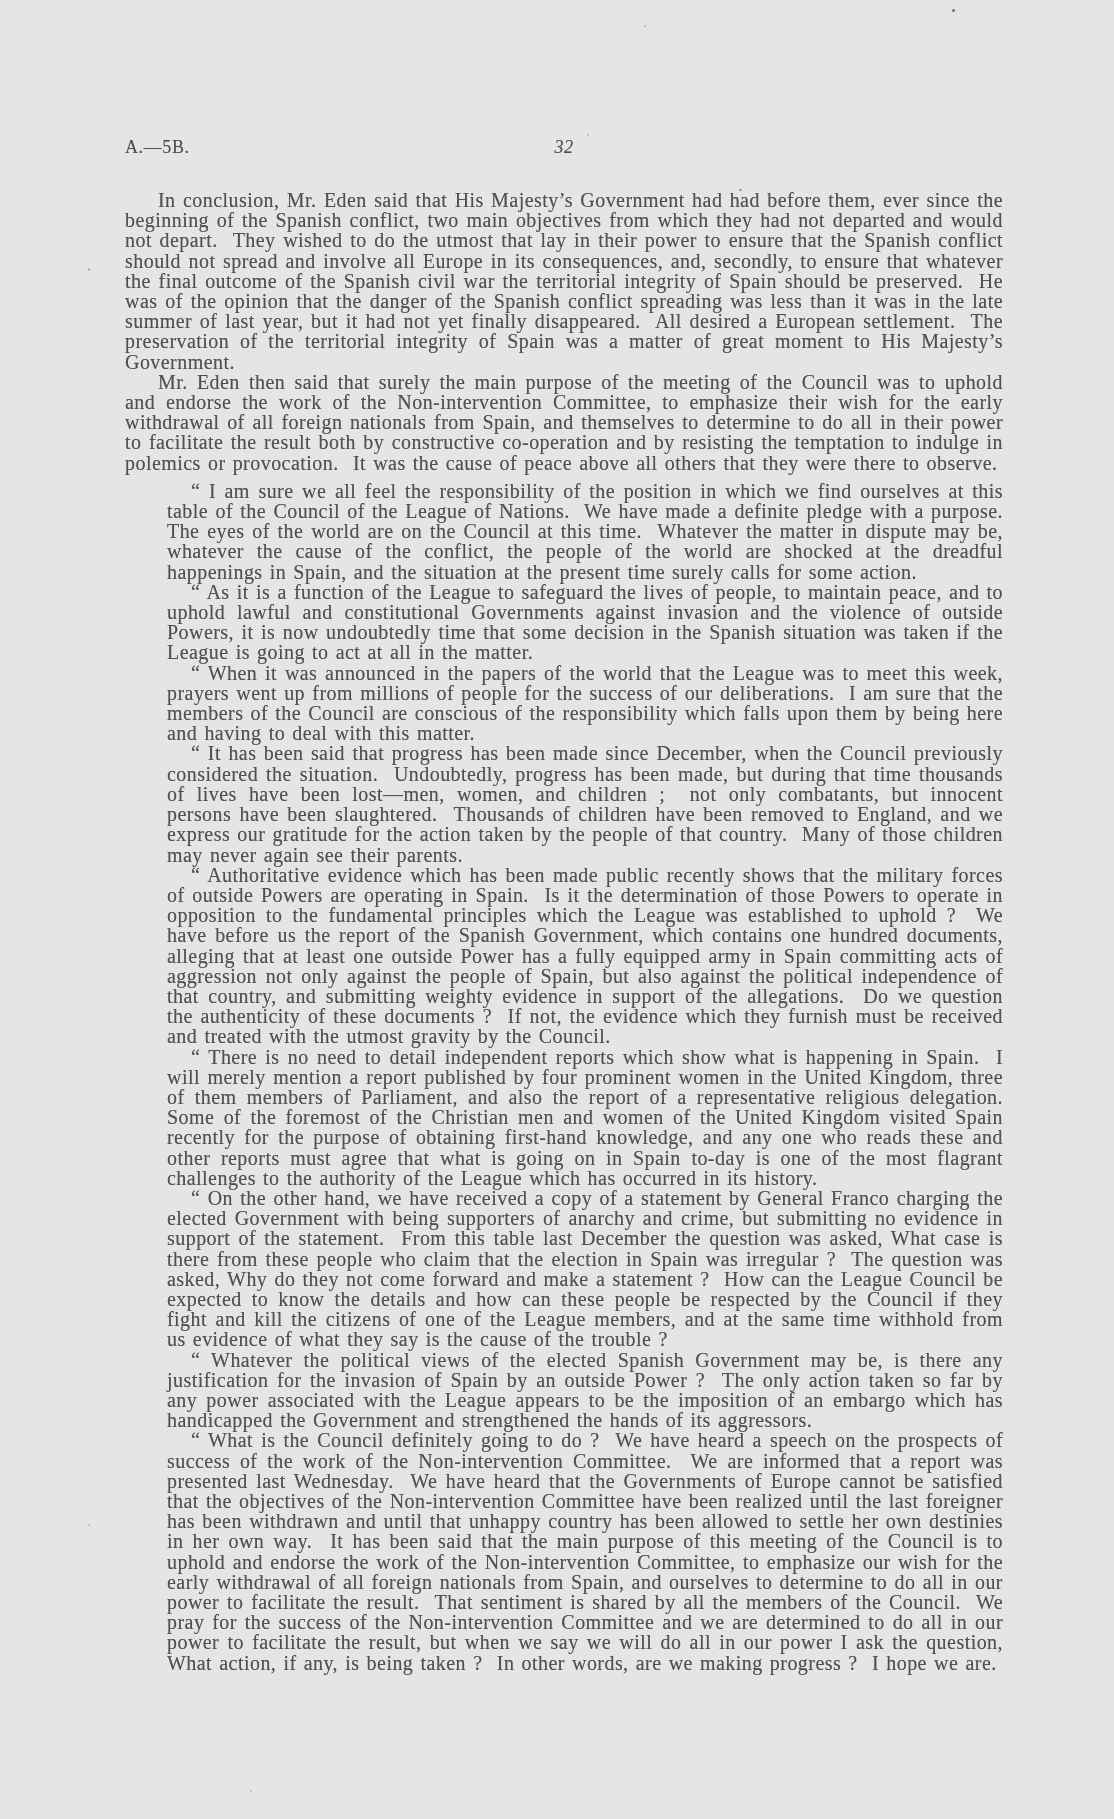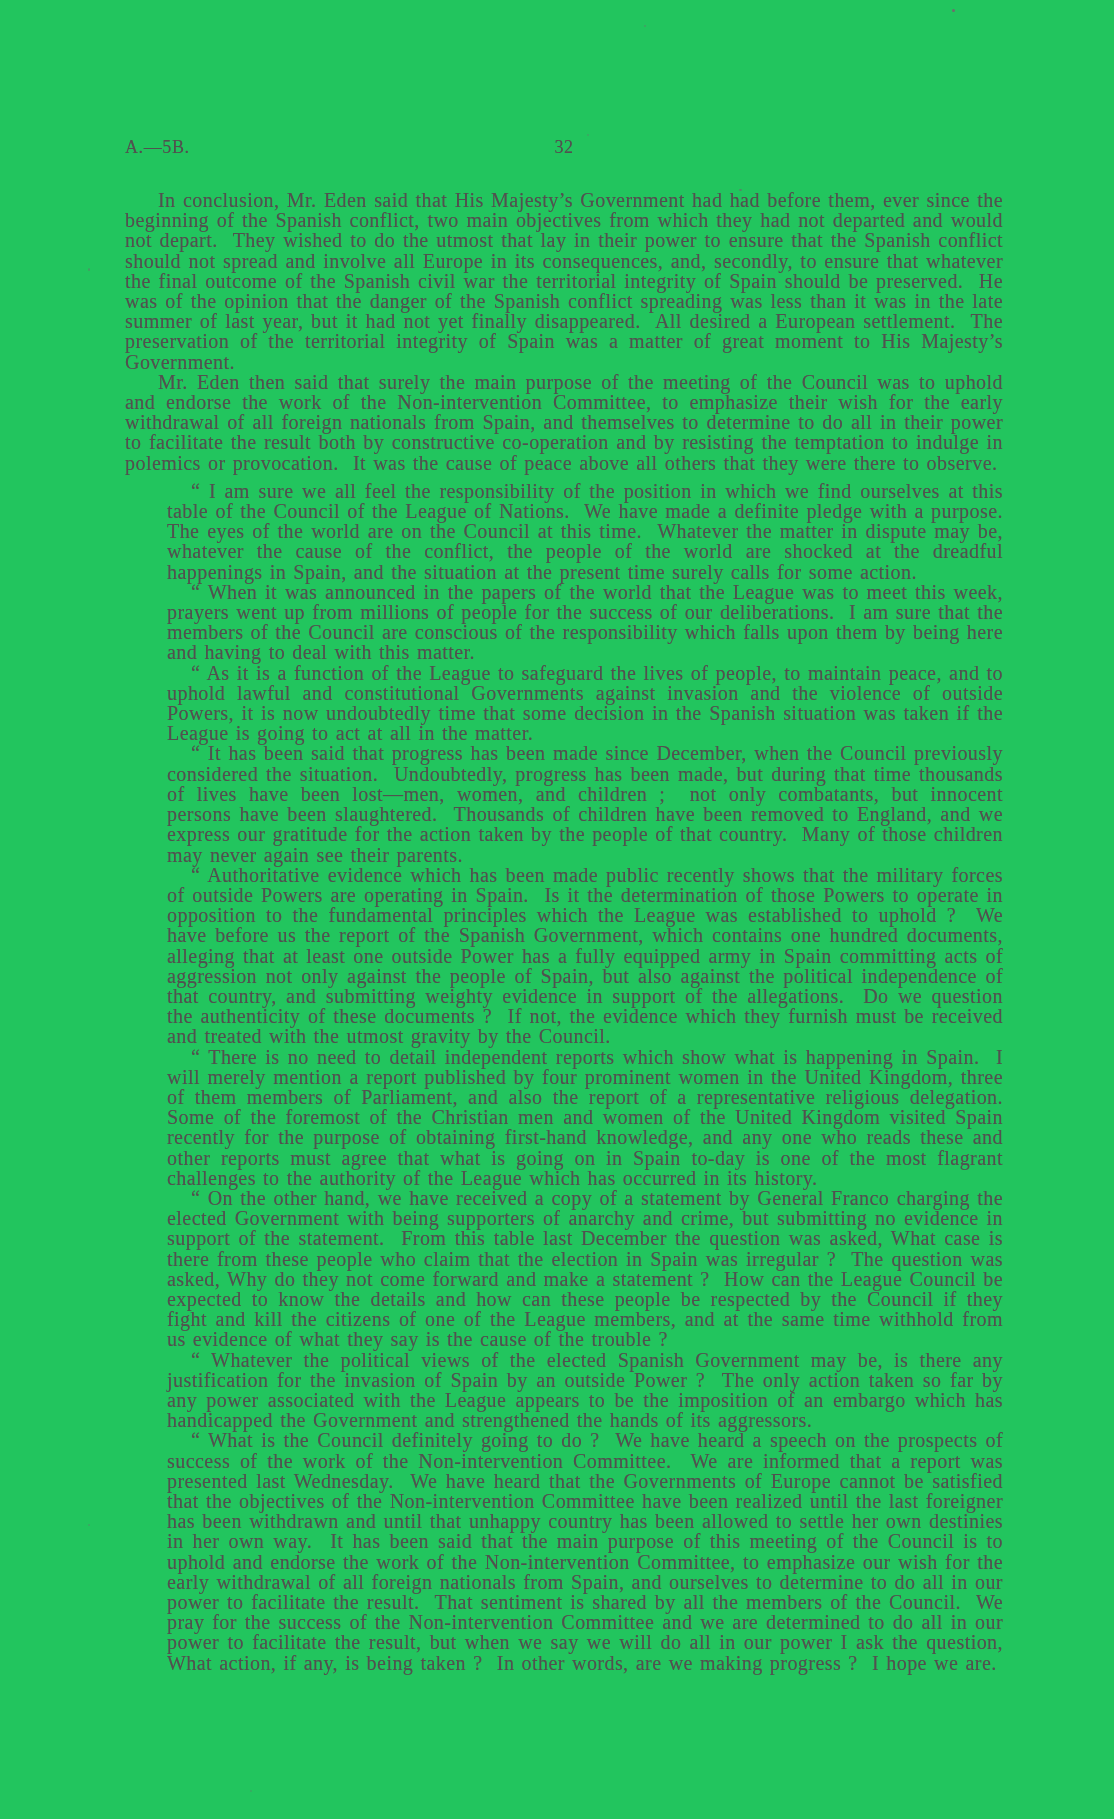--- a/index.html
+++ b/index.html
@@ -4,21 +4,21 @@
 <style>
   html, body {
     margin: 0;
     padding: 0;
     background: #ffffff;
   }
   .page {
     position: relative;
     width: 1114px;
     height: 1819px;
-    background: #22c55e;
+    background: #e5e5e5;
     overflow: hidden;
     font-family: "Liberation Serif", "DejaVu Serif", serif;
     color: #51514f;
     text-shadow: 0 0 0.6px rgba(90,90,88,0.55);
   }
   .page-header {
     position: absolute;
     left: 125px;
     top: 137px;
     width: 878px;
@@ -30,20 +30,21 @@
     position: absolute;
     left: 0;
     top: 0;
   }
   .page-number {
     position: absolute;
     left: 0;
     right: 0;
     top: 0;
     text-align: center;
+    font-style: italic;
   }
   .page-body {
     position: absolute;
     left: 125px;
     top: 190px;
     width: 878px;
     font-size: 20px;
     line-height: 20.2px;
     letter-spacing: 0.45px;
     word-spacing: 1.7px;
@@ -103,23 +104,23 @@
         <p class="para">In conclusion, Mr. Eden said that His Majesty’s Government had had before them, ever since the beginning of the Spanish conflict, two main objectives from which they had not departed and would not depart.  They wished to do the utmost that lay in their power to ensure that the Spanish conflict should not spread and involve all Europe in its consequences, and, secondly, to ensure that whatever the final outcome of the Spanish civil war the territorial integrity of Spain should be preserved.  He was of the opinion that the danger of the Spanish conflict spreading was less than it was in the late summer of last year, but it had not yet finally disappeared.  All desired a European settlement.  The preservation of the territorial integrity of Spain was a matter of great moment to His Majesty’s Government.</p>
 
         <p class="para">Mr. Eden then said that surely the main purpose of the meeting of the Council was to uphold and endorse the work of the Non-intervention Committee, to emphasize their wish for the early withdrawal of all foreign nationals from Spain, and themselves to determine to do all in their power to facilitate the result both by constructive co-operation and by resisting the temptation to indulge in polemics or provocation.  It was the cause of peace above all others that they were there to observe.</p>
 
       </section>
 
     <section class="quote-block">
 
         <p class="remark">“ I am sure we all feel the responsibility of the position in which we find ourselves at this table of the Council of the League of Nations.  We have made a definite pledge with a purpose.  The eyes of the world are on the Council at this time.  Whatever the matter in dispute may be, whatever the cause of the conflict, the people of the world are shocked at the dreadful happenings in Spain, and the situation at the present time surely calls for some action.</p>
 
+        <p class="remark">“ As it is a function of the League to safeguard the lives of people, to maintain peace, and to uphold lawful and constitutional Governments against invasion and the violence of outside Powers, it is now undoubtedly time that some decision in the Spanish situation was taken if the League is going to act at all in the matter.</p>
+
         <p class="remark">“ When it was announced in the papers of the world that the League was to meet this week, prayers went up from millions of people for the success of our deliberations.  I am sure that the members of the Council are conscious of the responsibility which falls upon them by being here and having to deal with this matter.</p>
-
-        <p class="remark">“ As it is a function of the League to safeguard the lives of people, to maintain peace, and to uphold lawful and constitutional Governments against invasion and the violence of outside Powers, it is now undoubtedly time that some decision in the Spanish situation was taken if the League is going to act at all in the matter.</p>
 
         <p class="remark">“ It has been said that progress has been made since December, when the Council previously considered the situation.  Undoubtedly, progress has been made, but during that time thousands of lives have been lost—men, women, and children ;  not only combatants, but innocent persons have been slaughtered.  Thousands of children have been removed to England, and we express our gratitude for the action taken by the people of that country.  Many of those children may never again see their parents.</p>
 
         <p class="remark">“ Authoritative evidence which has been made public recently shows that the military forces of outside Powers are operating in Spain.  Is it the determination of those Powers to operate in opposition to the fundamental principles which the League was established to uphold ?  We have before us the report of the Spanish Government, which contains one hundred documents, alleging that at least one outside Power has a fully equipped army in Spain committing acts of aggression not only against the people of Spain, but also against the political independence of that country, and submitting weighty evidence in support of the allegations.  Do we question the authenticity of these documents ?  If not, the evidence which they furnish must be received and treated with the utmost gravity by the Council.</p>
 
         <p class="remark">“ There is no need to detail independent reports which show what is happening in Spain.  I will merely mention a report published by four prominent women in the United Kingdom, three of them members of Parliament, and also the report of a representative religious delegation.  Some of the foremost of the Christian men and women of the United Kingdom visited Spain recently for the purpose of obtaining first-hand knowledge, and any one who reads these and other reports must agree that what is going on in Spain to-day is one of the most flagrant challenges to the authority of the League which has occurred in its history.</p>
 
         <p class="remark">“ On the other hand, we have received a copy of a statement by General Franco charging the elected Government with being supporters of anarchy and crime, but submitting no evidence in support of the statement.  From this table last December the question was asked, What case is there from these people who claim that the election in Spain was irregular ?  The question was asked, Why do they not come forward and make a statement ?  How can the League Council be expected to know the details and how can these people be respected by the Council if they fight and kill the citizens of one of the League members, and at the same time withhold from us evidence of what they say is the cause of the trouble ?</p>
 
         <p class="remark">“ Whatever the political views of the elected Spanish Government may be, is there any justification for the invasion of Spain by an outside Power ?  The only action taken so far by any power associated with the League appears to be the imposition of an embargo which has handicapped the Government and strengthened the hands of its aggressors.</p>

